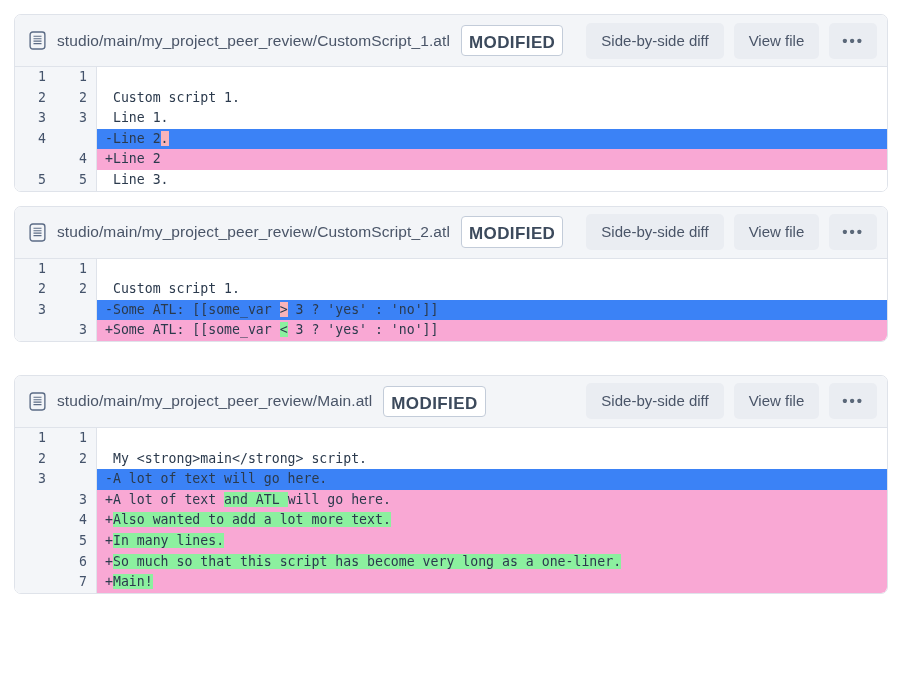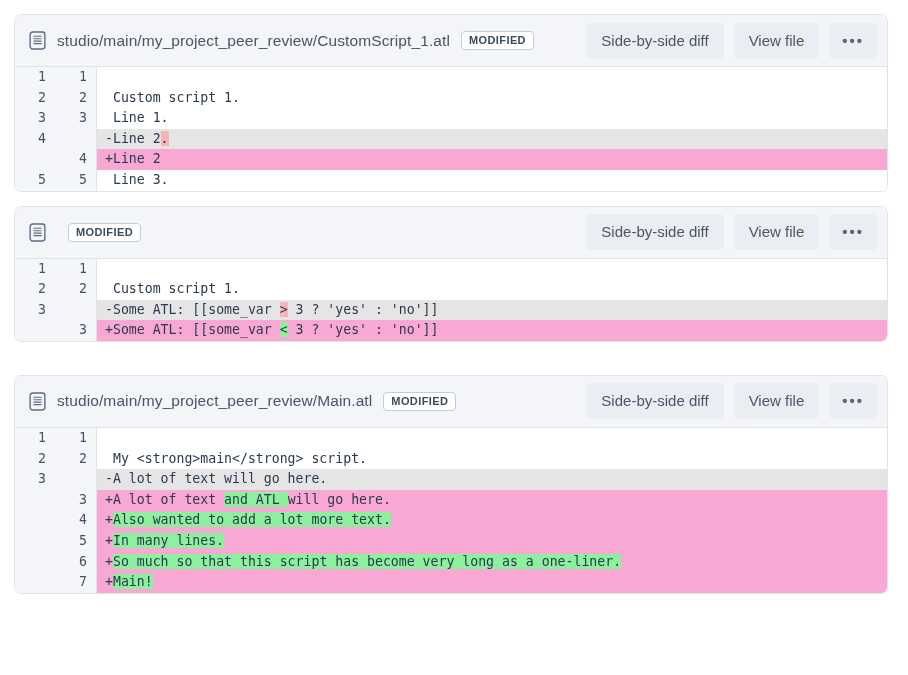--- a/index.html
+++ b/index.html
@@ -49,22 +49,22 @@
     font-size: 15.5px;
     color: #4a5568;
     white-space: nowrap;
     letter-spacing: 0.1px;
   }
   .badge {
     margin-left: 11px;
     flex: 0 0 auto;
     border: 1px solid #c3ccd9;
     border-radius: 4px;
-    padding: 2px 7px 3px;
-    font-size: 11px;
+    padding: 8px 7px 3px;
+    font-size: 17px;
     font-weight: bold;
     letter-spacing: 0.4px;
     color: #3c4a5c;
     background: #ffffff;
     line-height: 1.1;
   }
   .header-spacer { flex: 1 1 auto; }
   .hdr-actions {
     display: flex;
     align-items: center;
@@ -114,21 +114,21 @@
   }
   .gutter-old { width: 40px; }
   .gutter-new { width: 42px; border-right: 1px solid #dfe3ea; }
   .code {
     flex: 1 1 auto;
     white-space: pre;
     padding: 0 6px 0 8px;
     color: #2b3a4d;
     overflow: hidden;
   }
-  .row-del .code { background: #e5e5e5; }
+  .row-del .code { background: #3b82f6; }
   .row-add .code { background: #f9a8d4; }
   .row-ctx .code { background: #ffffff; }
   .wd { background: #f9b4ba; }
   .wa { background: #8cf09f; }
   .diff-row:first-child .code { }
 </style>
 </head>
 <body>
 
 <div class="page">
@@ -185,20 +185,21 @@
     </div>
     <div class="file-card gap-lg">
       <div class="file-header">
         <span class="file-icon"><svg viewBox="0 0 16 18" width="17" height="19" xmlns="http://www.w3.org/2000/svg">
             <rect x="1" y="1" width="14" height="16" rx="2.5" ry="2.5" fill="none" stroke="#5b6b85" stroke-width="1.3"></rect>
             <line x1="4.2" y1="5" x2="11.8" y2="5" stroke="#5b6b85" stroke-width="1.1"></line>
             <line x1="4.2" y1="7.3" x2="11.8" y2="7.3" stroke="#5b6b85" stroke-width="1.1"></line>
             <line x1="4.2" y1="9.6" x2="11.8" y2="9.6" stroke="#5b6b85" stroke-width="1.1"></line>
             <line x1="4.2" y1="11.9" x2="11.8" y2="11.9" stroke="#5b6b85" stroke-width="1.1"></line>
           </svg></span>
+        <span class="file-path">studio/main/my_project_peer_review/CustomScript_2.atl</span>
         <span class="badge">MODIFIED</span>
         <span class="header-spacer"></span>
         <div class="hdr-actions">
           <button class="hbtn">Side-by-side diff</button>
           <button class="hbtn">View file</button>
           <button class="hbtn more">•••</button>
         </div>
       </div>
       <div class="diff-body">
         <div class="diff-row row-ctx">

